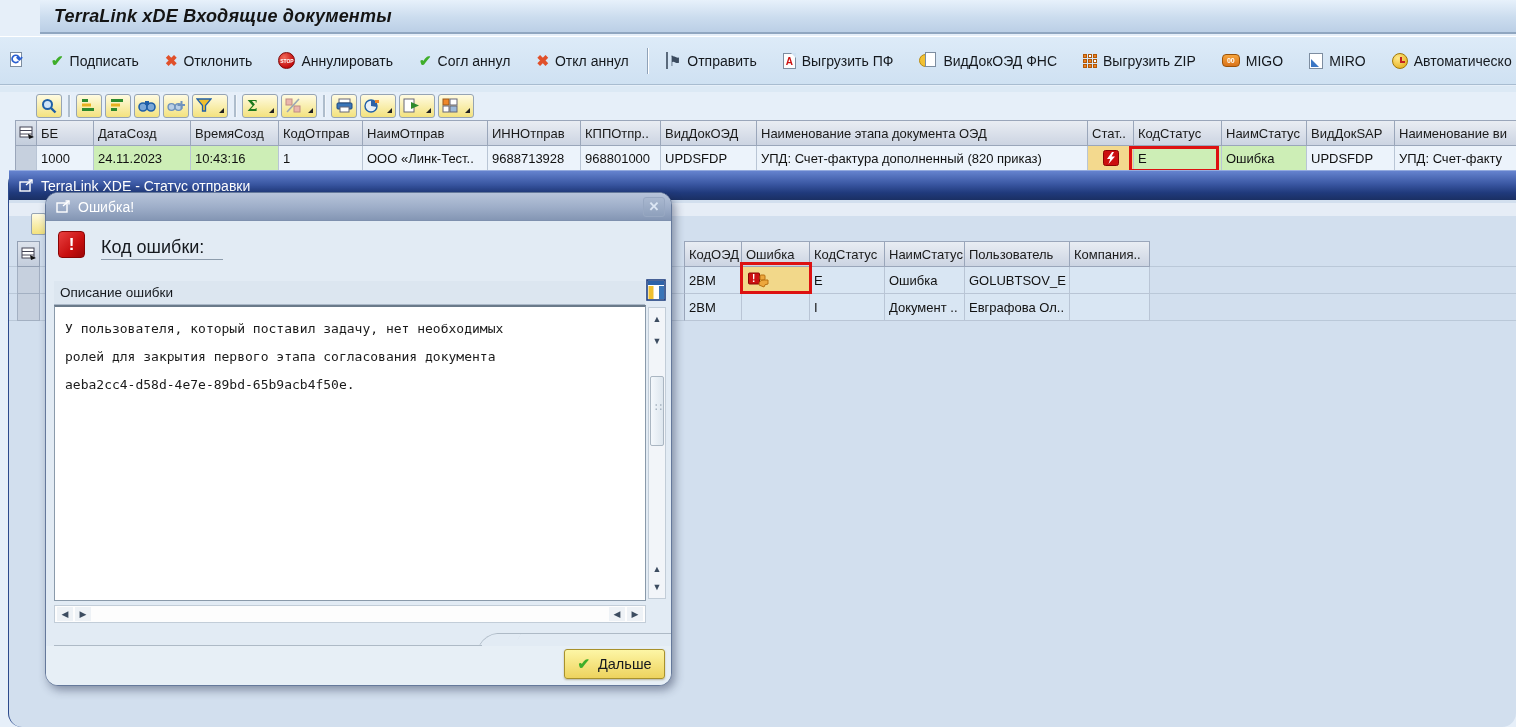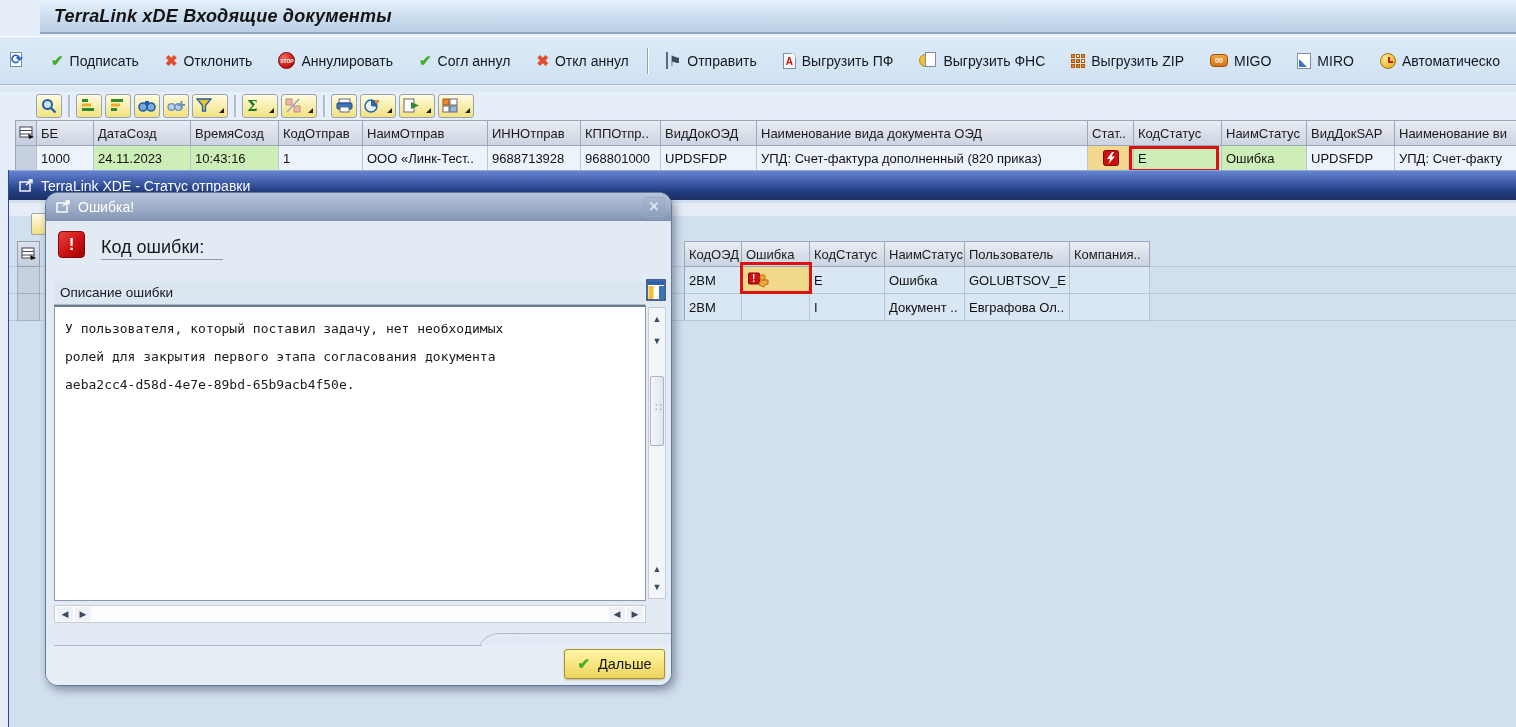--- a/index.html
+++ b/index.html
@@ -69,21 +69,21 @@
   .dcell:first-child { border-left:1px solid #9aa6ba; }
   .dcell.green { background:#cdeeb6; }
   .dcell.stat { background:#f3d98e; justify-content:center; }
   .selh { background:linear-gradient(180deg,#dde3ec,#c3cddc); justify-content:center; padding:0; }
   .seld { background:#c6d0de; }
 
   .redbox { position:absolute; border:3px solid #dd1111; background:transparent; }
 
   
   .modal { position:absolute; left:8px; top:170px; width:1508px; height:557px; z-index:5;
-    border-left:1px solid #2c4a8c; background:#d2dfee; }
+    border-left:1px solid #2c4a8c; background:#d2dfee;border-radius:14px; }
   .mtitle { height:30px; background:linear-gradient(180deg,#6583cf 0%,#3a57a2 45%,#203a7c 75%,#1a2f63 100%);
     border-top:1px solid #93aade; display:flex; align-items:center; gap:7px; padding-left:10px; }
   .mtitle .txt { color:#fff; font-size:14px; }
   .mbody { position:relative; width:100%; height:527px; }
   .mstrip { position:absolute; left:0; top:3px; width:100%; height:13px; background:#e6edf6; }
   .mband { position:absolute; left:0; width:100%; border-bottom:1px solid #bac8d8; }
   .cornerbtn { position:absolute; left:8px; top:41px; width:23px; height:26px; background:linear-gradient(180deg,#dde3ec,#c3cddc);
     border:1px solid #93a0b4; display:flex; align-items:center; justify-content:center; }
   .rowsel { position:absolute; left:8px; width:23px; height:27px; background:#c6d0de; border:1px solid #a3b0c2; border-top:none; }
   .sliver { position:absolute; left:22px; top:13px; width:15px; height:22px; background:linear-gradient(180deg,#fffbe2,#f3e27e); border:1px solid #96a4b4; border-radius:2px; }
@@ -177,21 +177,21 @@
       <span class="doc-ico pdf-ico">
           <span class="ltr">A</span>
         </span>
       <span>Выгрузить ПФ</span>
     </span>
     <span class="tbtn">
       <span class="fns-ico">
           <span class="c"></span>
           <span class="d"></span>
         </span>
-      <span>Выгрузить ФНС</span>
+      <span>ВидДокОЭД ФНС</span>
     </span>
     <span class="tbtn">
       <span class="zip-ico">
           <i></i>
           <i class="w"></i>
           <i></i>
           <i></i>
           <i></i>
           <i class="w"></i>
           <i></i>
@@ -313,21 +313,21 @@
           </svg>
       </div>
       <div class="hcell" style="width:57px">БЕ</div>
       <div class="hcell" style="width:97px">ДатаСозд</div>
       <div class="hcell" style="width:88px">ВремяСозд</div>
       <div class="hcell" style="width:84px">КодОтправ</div>
       <div class="hcell" style="width:125px">НаимОтправ</div>
       <div class="hcell" style="width:93px">ИННОтправ</div>
       <div class="hcell" style="width:80px">КППОтпр..</div>
       <div class="hcell" style="width:96px">ВидДокОЭД</div>
-      <div class="hcell" style="width:331px">Наименование вида документа ОЭД</div>
+      <div class="hcell" style="width:331px">Наименование этапа документа ОЭД</div>
       <div class="hcell" style="width:46px">Стат..</div>
       <div class="hcell" style="width:88px">КодСтатус</div>
       <div class="hcell" style="width:85px">НаимСтатус</div>
       <div class="hcell" style="width:88px">ВидДокSAP</div>
       <div class="hcell" style="width:130px">Наименование ви</div>
     </div>
     <div class="trow">
       <div class="dcell seld" style="width:22px"></div>
       <div class="dcell" style="width:57px">1000</div>
       <div class="dcell green" style="width:97px">24.11.2023</div>

